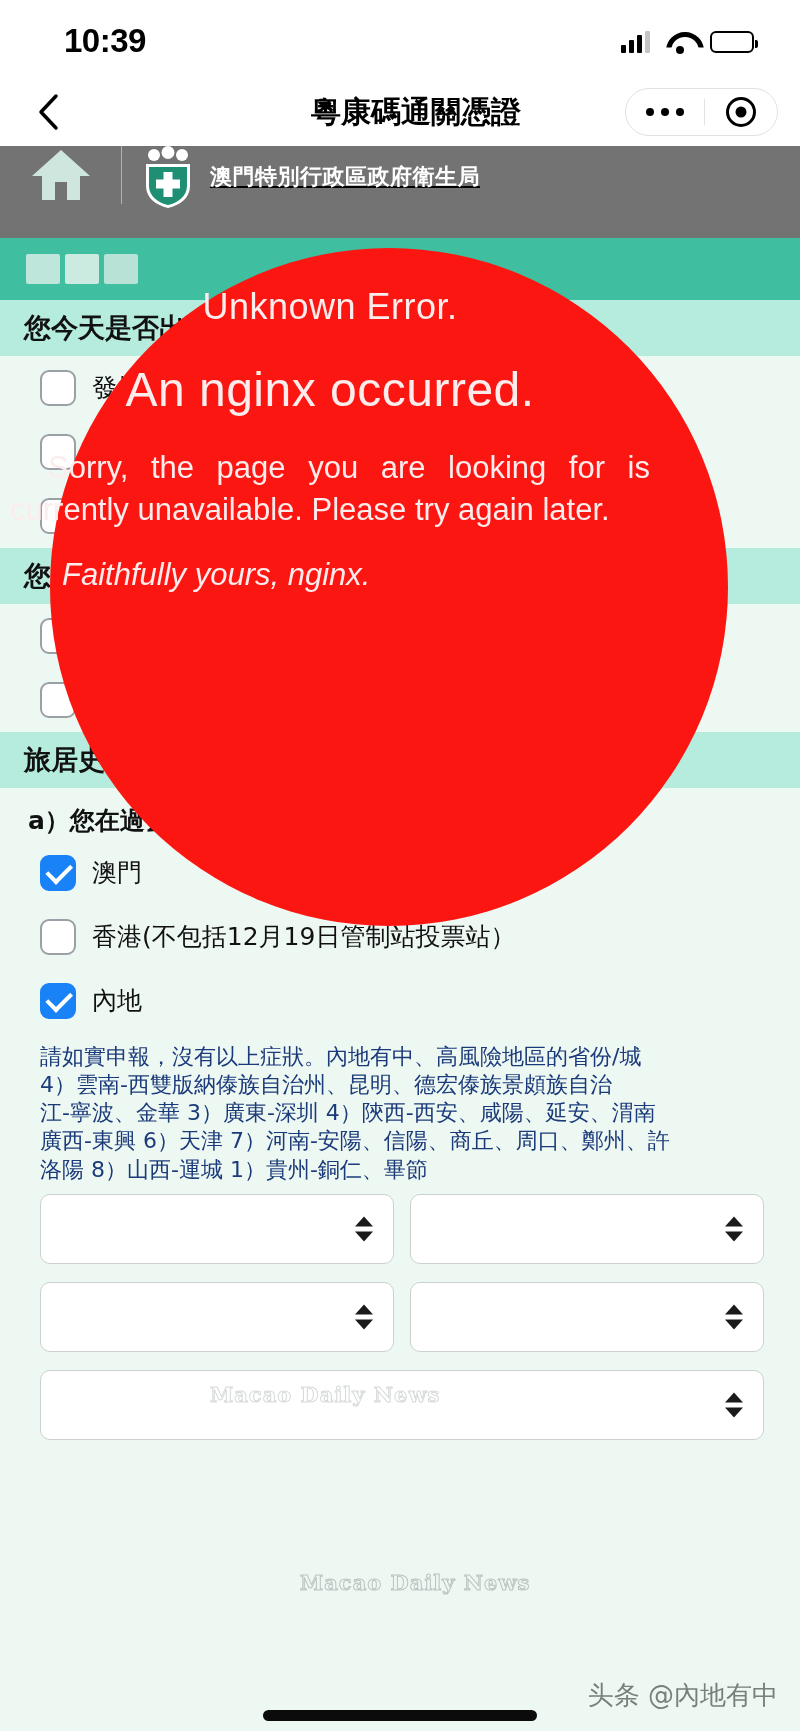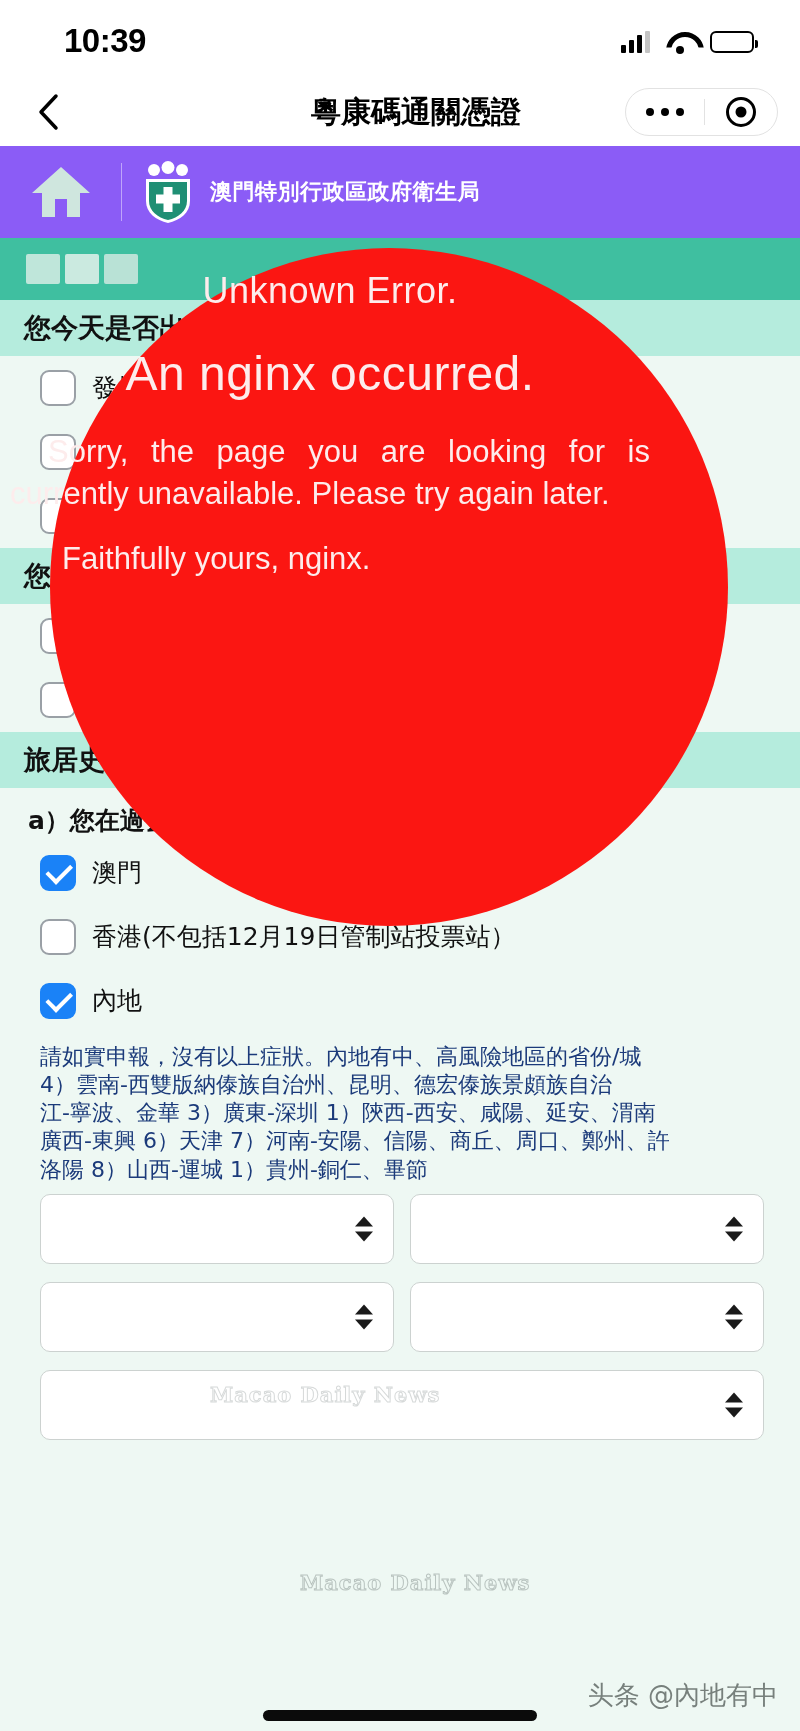--- a/index.html
+++ b/index.html
@@ -72,21 +72,21 @@
   .cap-target { width:72px; display:flex; align-items:center; justify-content:center; cursor:pointer;}
   .tgt { width:30px; height:30px; border:3px solid #000; border-radius:50%; position:relative;}
   .tgt::after{ content:""; position:absolute; left:50%; top:50%; transform:translate(-50%,-50%);
     width:11px; height:11px; background:#000; border-radius:50%;}
 
   
   .page { position:relative; background:#eef8f3; height: calc(1731px - 78px - 68px); }
 
   
   .org-header {
-    background:#8b5cf6; height:92px; display:flex; align-items:center;
+    background:#737373; height:92px; display:flex; align-items:flex-start;text-decoration:underline;
   }
   .org-home {
     width:122px; display:flex; align-items:center; justify-content:center;
     border-right:1px solid rgba(255,255,255,.45); cursor:pointer;
   }
   .org-home svg { display:block; }
   .org-brand { display:flex; align-items:center; gap:14px; padding-left:18px; }
   .org-logo { width:56px; height:62px; flex:none; }
   .org-names { color:#fff; line-height:1.12; }
   .org-cn {
@@ -158,31 +158,31 @@
   .sel .stepper i.dn { border-top:10px solid #1a1a1a; }
 
   
   .err-circle {
     position:absolute; left:50px; top:248px;
     width:678px; height:678px; border-radius:50%;
     background:#fb1612;
     z-index:30; pointer-events:none;
     overflow:hidden;
   }
-  .err-wrap { position:absolute; left:0; top:232px; width:660px; height:700px; z-index:31; pointer-events:none; }
+  .err-wrap { position:absolute; left:0; top:248px; width:660px; height:700px; z-index:31; pointer-events:none; }
   .err-h1 { font-size:36px; font-weight:400; color:#fdecec; text-align:center; margin:0; padding-top:38px; letter-spacing:.5px;}
   .err-h2 { font-size:48px; font-weight:400; color:#fdecec; text-align:center; margin:0; padding-top:34px; letter-spacing:.5px; white-space:nowrap;}
   .err-p {
     font-size:31px; color:#fdecec; margin:0; padding:30px 10px 0 10px;
     text-align:justify; text-align-last:left; line-height:1.35; text-indent:38px;
   }
   .err-p2 { font-size:31px; color:#fdecec; margin:0; padding:22px 10px 0 10px;
     text-align:justify; text-align-last:left; line-height:1.35; text-indent:38px; }
   .err-link { color:#8a8fd6; }
-  .err-sig { font-size:31px; color:#fdecec; padding:26px 10px 0 62px; margin:0; }
+  .err-sig { font-size:31px; font-style:italic; color:#fdecec; padding:26px 10px 0 62px; margin:0; }
 
   
   .wm-macao {
     position:absolute; left:300px; top:1570px; z-index:40;
     font-size:21px; font-weight:700; letter-spacing:1px;
     color:rgba(255,255,255,.0);
     -webkit-text-stroke: 1px rgba(120,130,128,.45);
     font-family:"DejaVu Serif","Liberation Serif",serif;
     transform:skewX(-6px);
     pointer-events:none;
@@ -317,21 +317,21 @@
     <span class="cbox"></span>
     <span class="cblabel">香港(不包括12月19日管制站投票站）</span>
   </div>
   <div class="cbrow">
     <span class="cbox checked"></span>
     <span class="cblabel">內地</span>
   </div>
 
   <div class="note-blue"><span>請如實申報，沒有以上症狀。內地有中、高風險地區的省份/城</span>
 <span>4）雲南-西雙版納傣族自治州、昆明、德宏傣族景頗族自治</span>
-<span>江-寧波、金華 3）廣東-深圳 1）陝西-西安、咸陽、延安、渭南</span>
+<span>江-寧波、金華 3）廣東-深圳 4）陝西-西安、咸陽、延安、渭南</span>
 <span>廣西-東興 6）天津 7）河南-安陽、信陽、商丘、周口、鄭州、許</span>
 <span>洛陽 8）山西-運城 1）貴州-銅仁、畢節</span></div>
 
   <div class="select-grid">
     <div class="select-row">
       <div class="sel">
         <span class="stepper">
             <i class="up"></i>
             <i class="dn"></i>
           </span>

